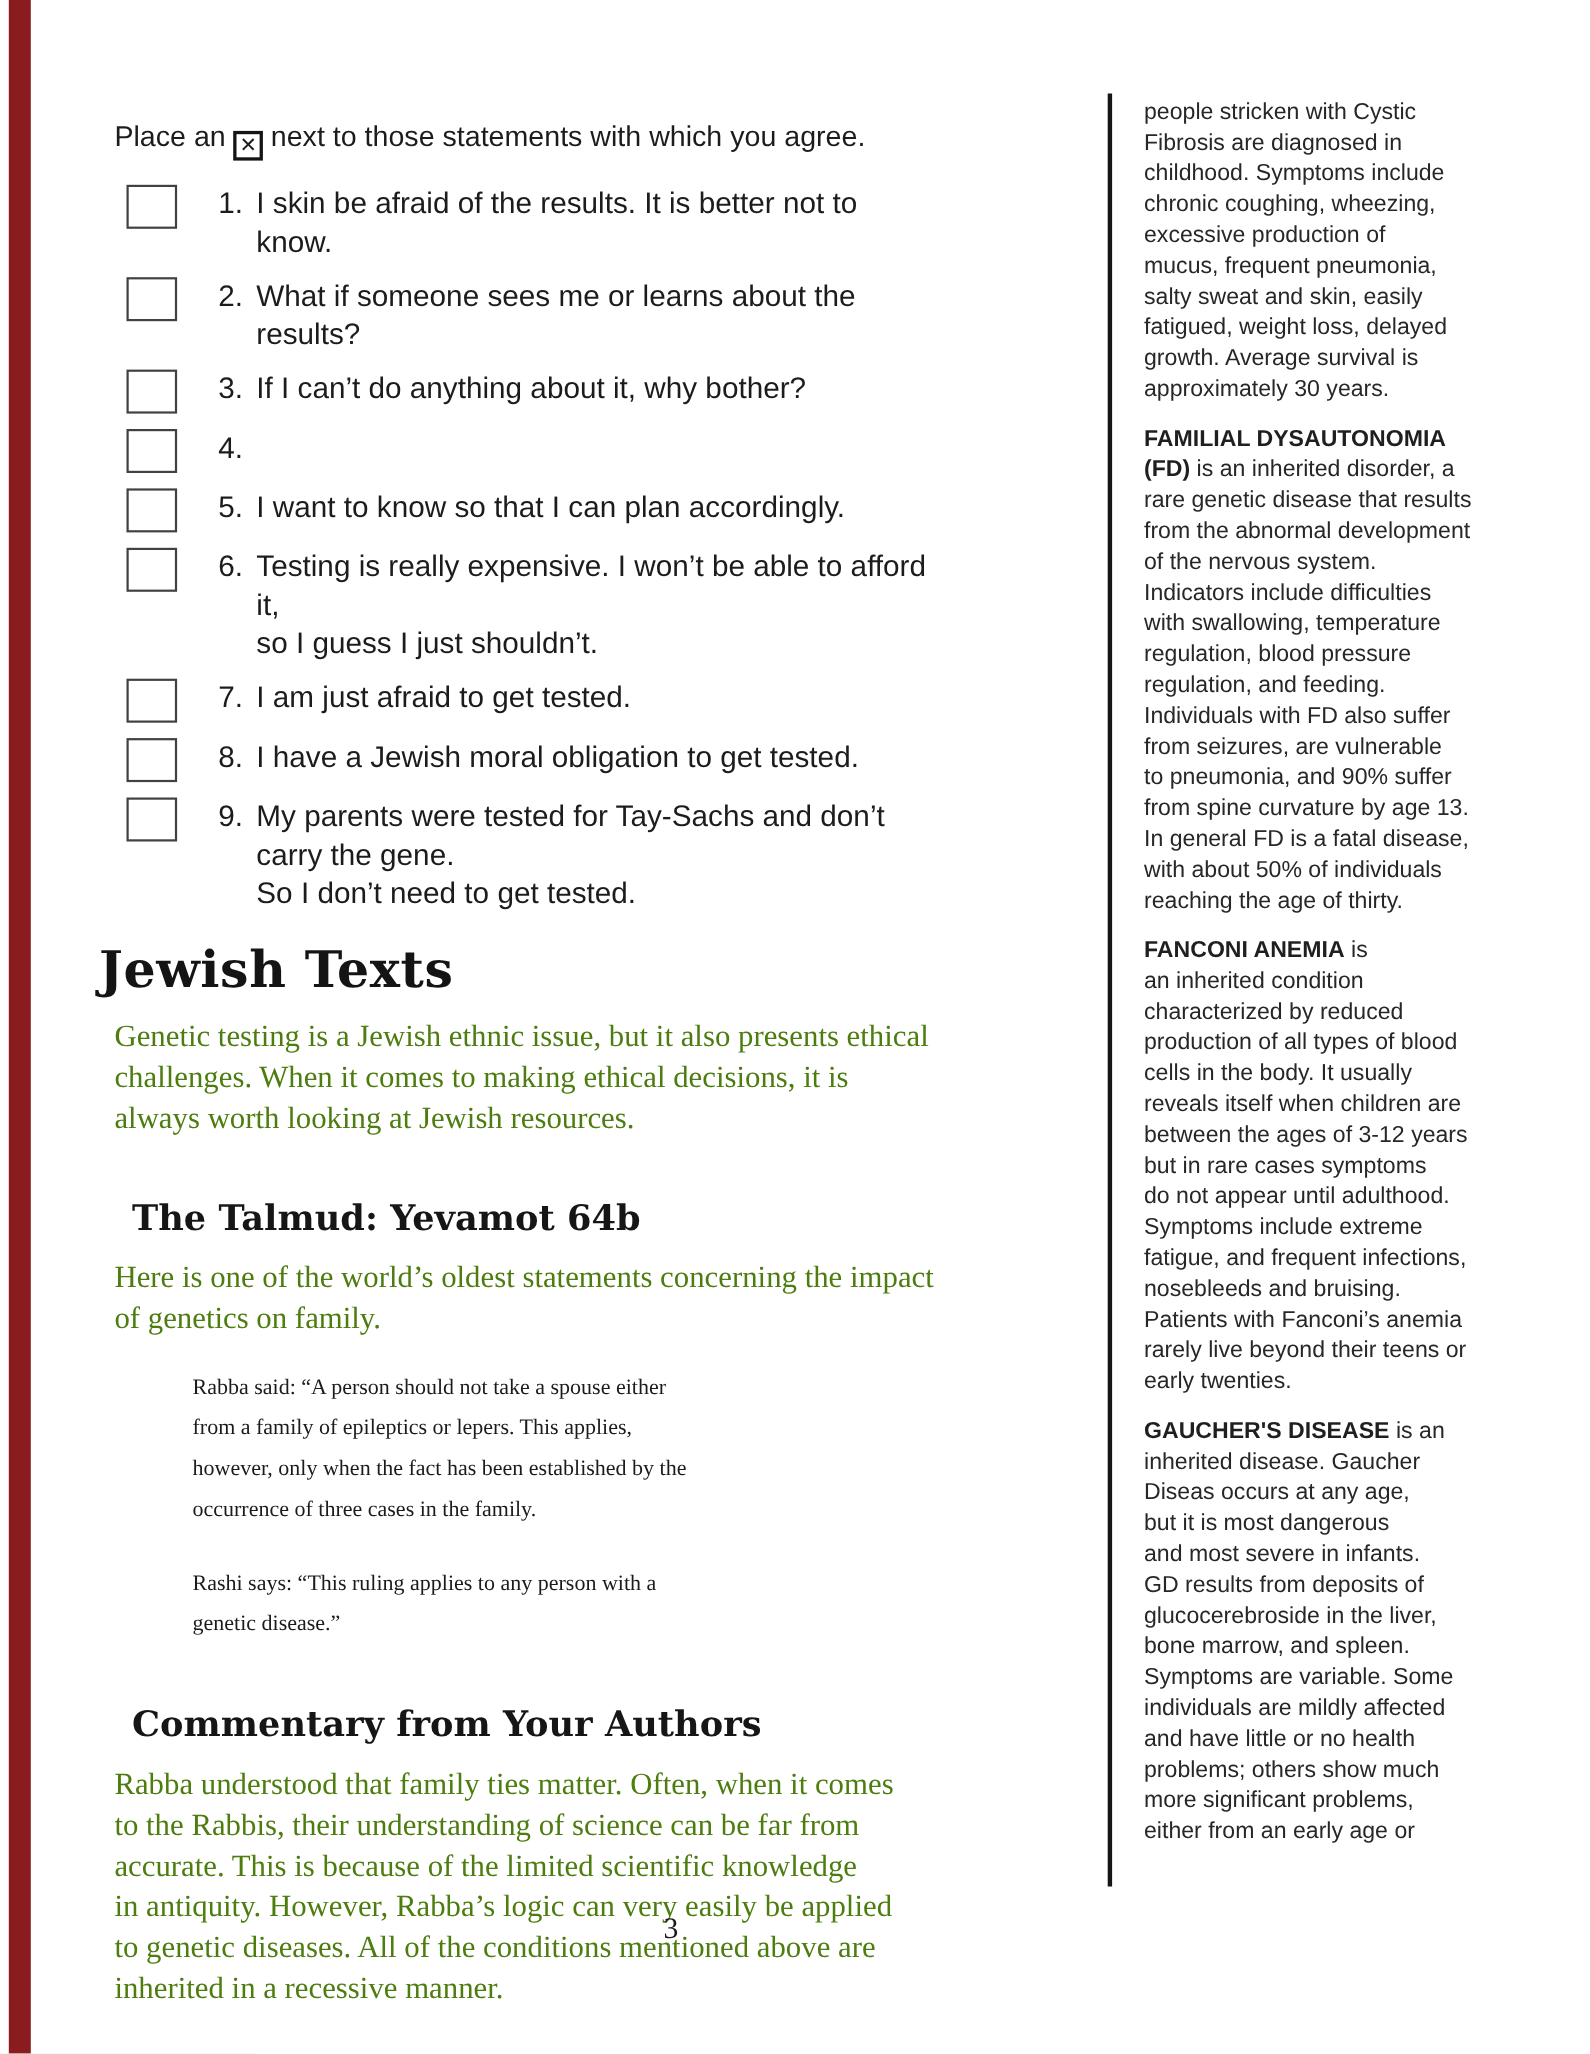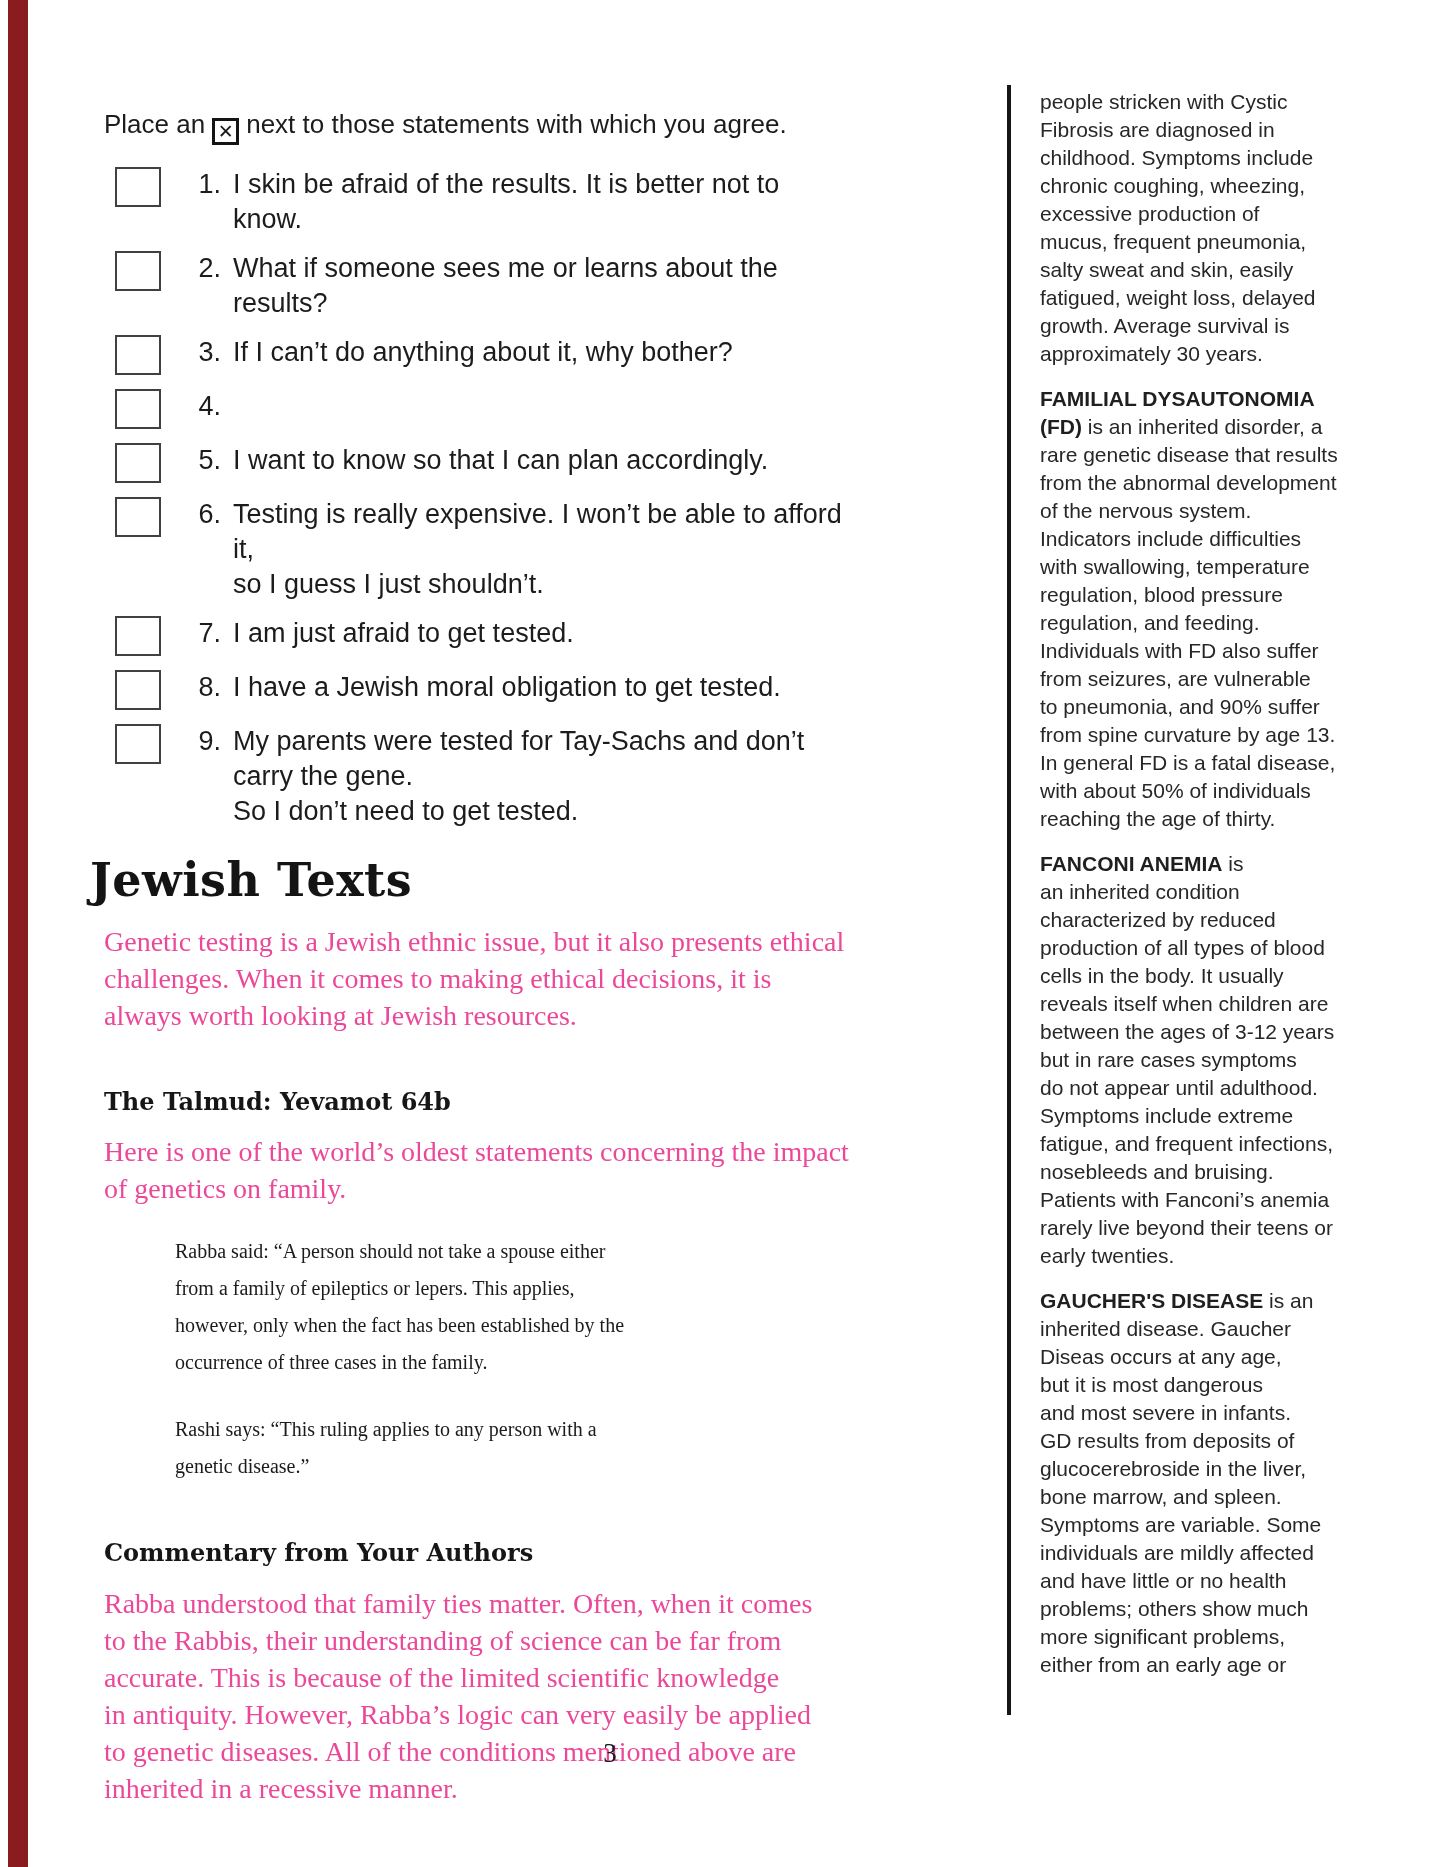--- a/index.html
+++ b/index.html
@@ -61,27 +61,27 @@
     margin-right: 26px; margin-top: 0;
   }
   .checklist .num {
     flex: 0 0 34px; text-align: right; margin-right: 12px;
   }
   .checklist .txt { white-space: pre-line; }
   .para {
     margin: 0 0 26px 0;
     font-size: 28px; line-height: 37px;
     white-space: pre-line;
-    color: #ec4899;
+    color: #4d7c0f;
   }
   h3.sub {
-    margin: 54px 0 18px 0;
+    margin: 54px 0 18px 16px;
     font-family: "DejaVu Serif", serif;
     font-weight: bold;
-    font-size: 24px; line-height: 1.15;
+    font-size: 32px; line-height: 1.15;
     color: #161616;
   }
   blockquote.quote {
     margin: 0 0 30px 71px; padding: 0;
     font-size: 20px; line-height: 37px;
     white-space: pre-line;
     color: #1b1b1b;
   }
   
   .divider {

